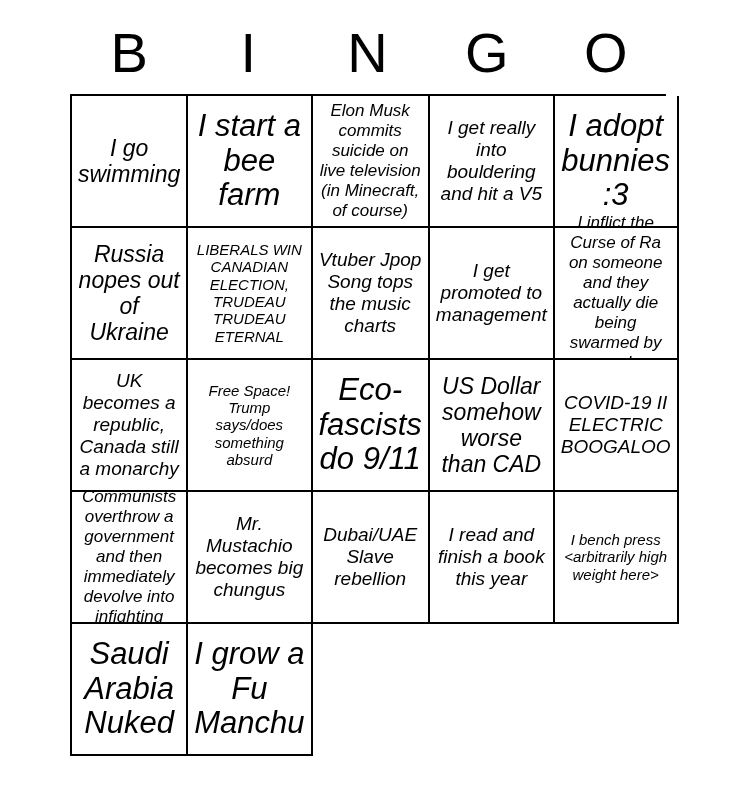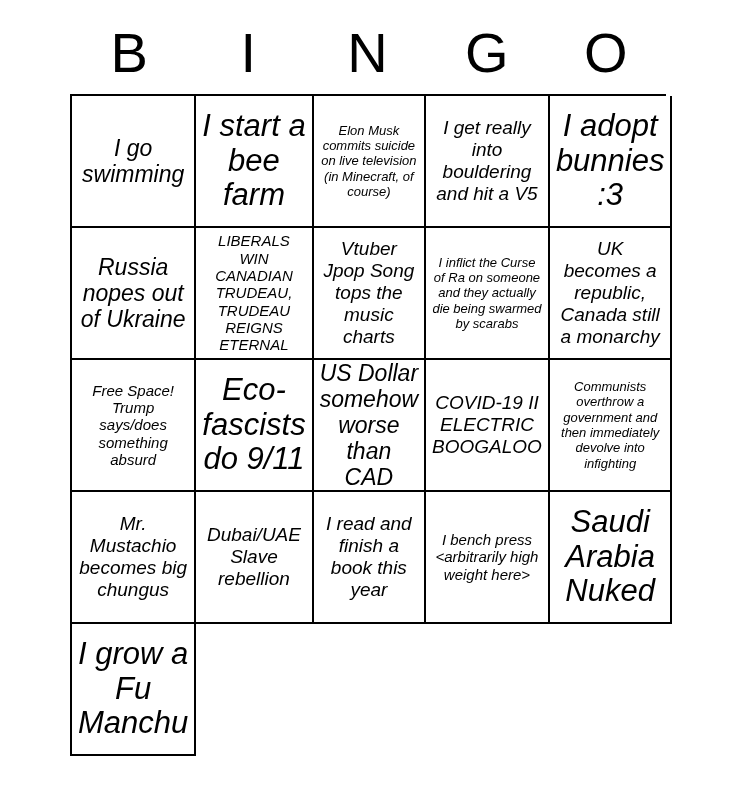--- a/index.html
+++ b/index.html
@@ -57,21 +57,21 @@
     text-align: center;
     padding: 4px 6px;
     background: #ffffff;
   }
   .cell-text {
     display: block;
     width: 100%;
     line-height: 1.13;
     word-wrap: break-word;
   }
-  .fs-xs .cell-text { font-size: 13px; line-height: 1.18; }
+  .fs-xs .cell-text { font-size: 17px; line-height: 1.18; }
   .fs-s  .cell-text { font-size: 15px; line-height: 1.16; }
   .fs-m  .cell-text { font-size: 19px; line-height: 1.15; }
   .fs-l  .cell-text { font-size: 23px; line-height: 1.13; }
   .fs-xl .cell-text { font-size: 31px; line-height: 1.12; }
 </style>
 </head>
 <body>
 
 <div class="card">
 
@@ -96,24 +96,27 @@
       <div class="cell fs-m">
         <span class="cell-text">I get really into bouldering and hit a V5</span>
       </div>
       <div class="cell fs-xl">
         <span class="cell-text">I adopt bunnies :3</span>
       </div>
       <div class="cell fs-l">
         <span class="cell-text">Russia nopes out of Ukraine</span>
       </div>
       <div class="cell fs-s">
-        <span class="cell-text">LIBERALS WIN CANADIAN TRUDEAU, TRUDEAU REIGNS ETERNAL</span>
+        <span class="cell-text">LIBERALS WIN CANADIAN ELECTION, TRUDEAU TRUDEAU ETERNAL</span>
       </div>
       <div class="cell fs-m">
         <span class="cell-text">Vtuber Jpop Song tops the music charts</span>
+      </div>
+      <div class="cell fs-m">
+        <span class="cell-text">I get promoted to management</span>
       </div>
       <div class="cell fs-xs">
         <span class="cell-text">I inflict the Curse of Ra on someone and they actually die being swarmed by scarabs</span>
       </div>
       <div class="cell fs-m">
         <span class="cell-text">UK becomes a republic, Canada still a monarchy</span>
       </div>
       <div class="cell fs-s">
         <span class="cell-text">Free Space! Trump says/does something absurd</span>
       </div>

